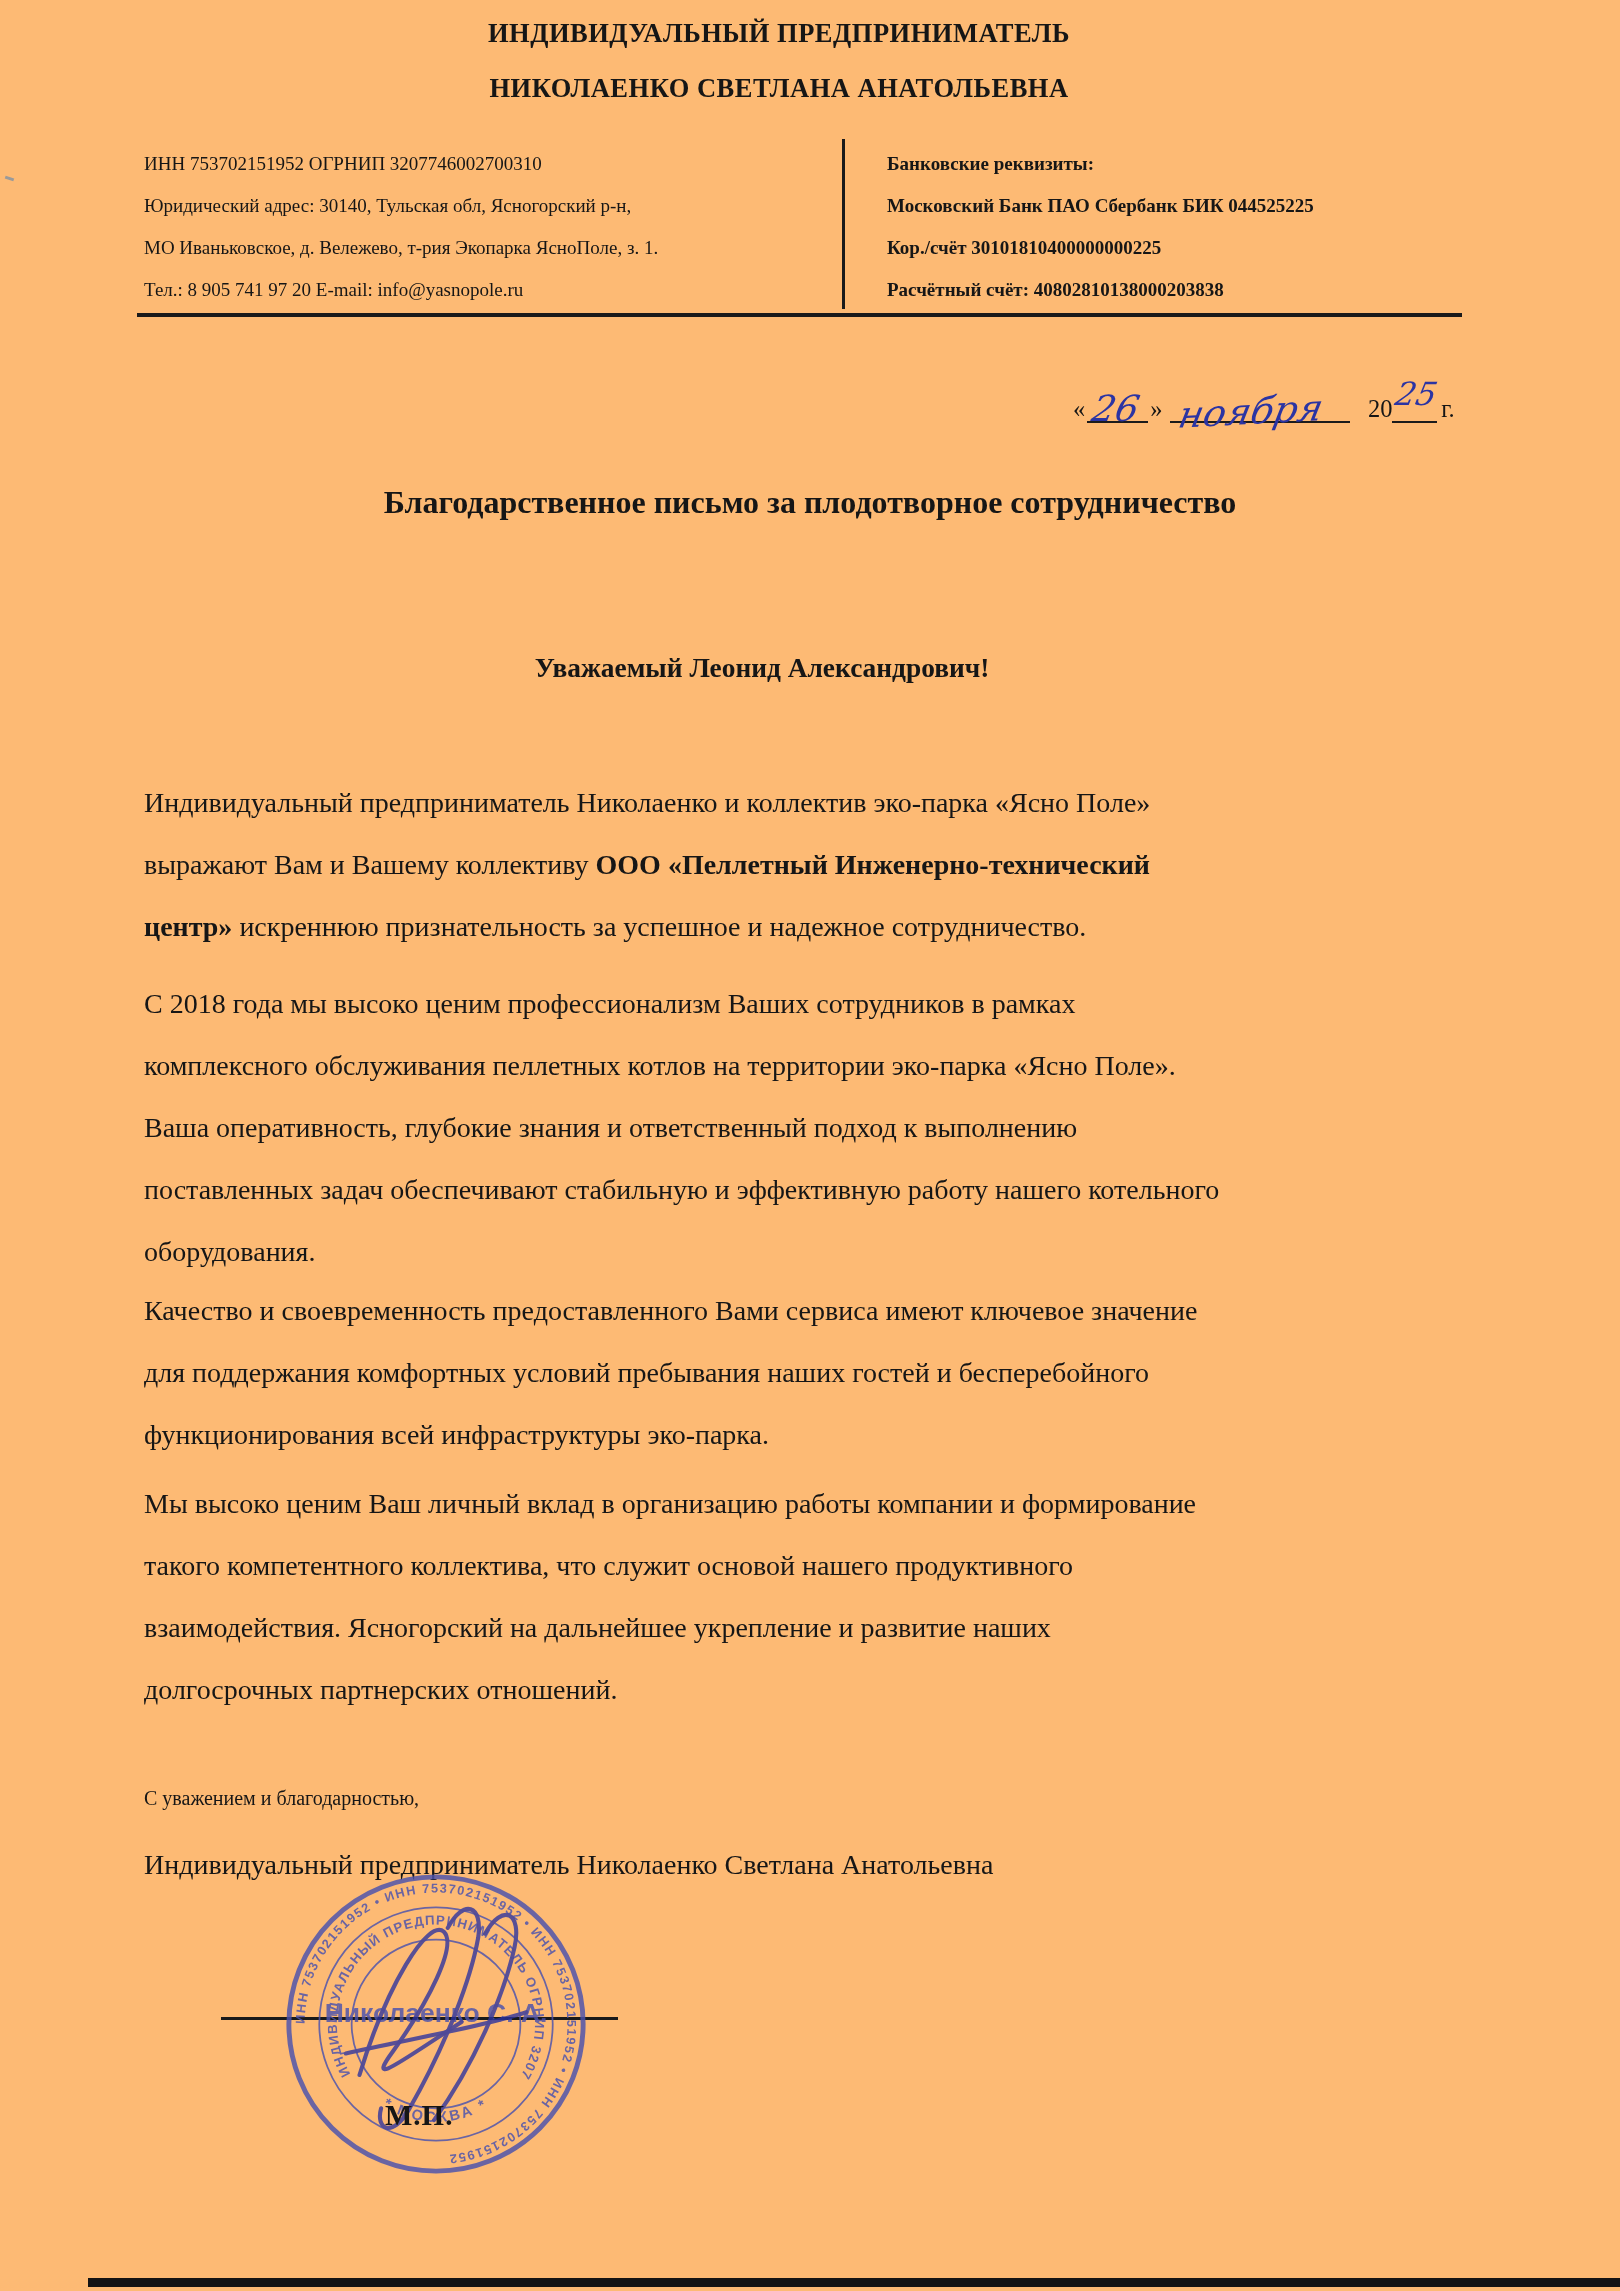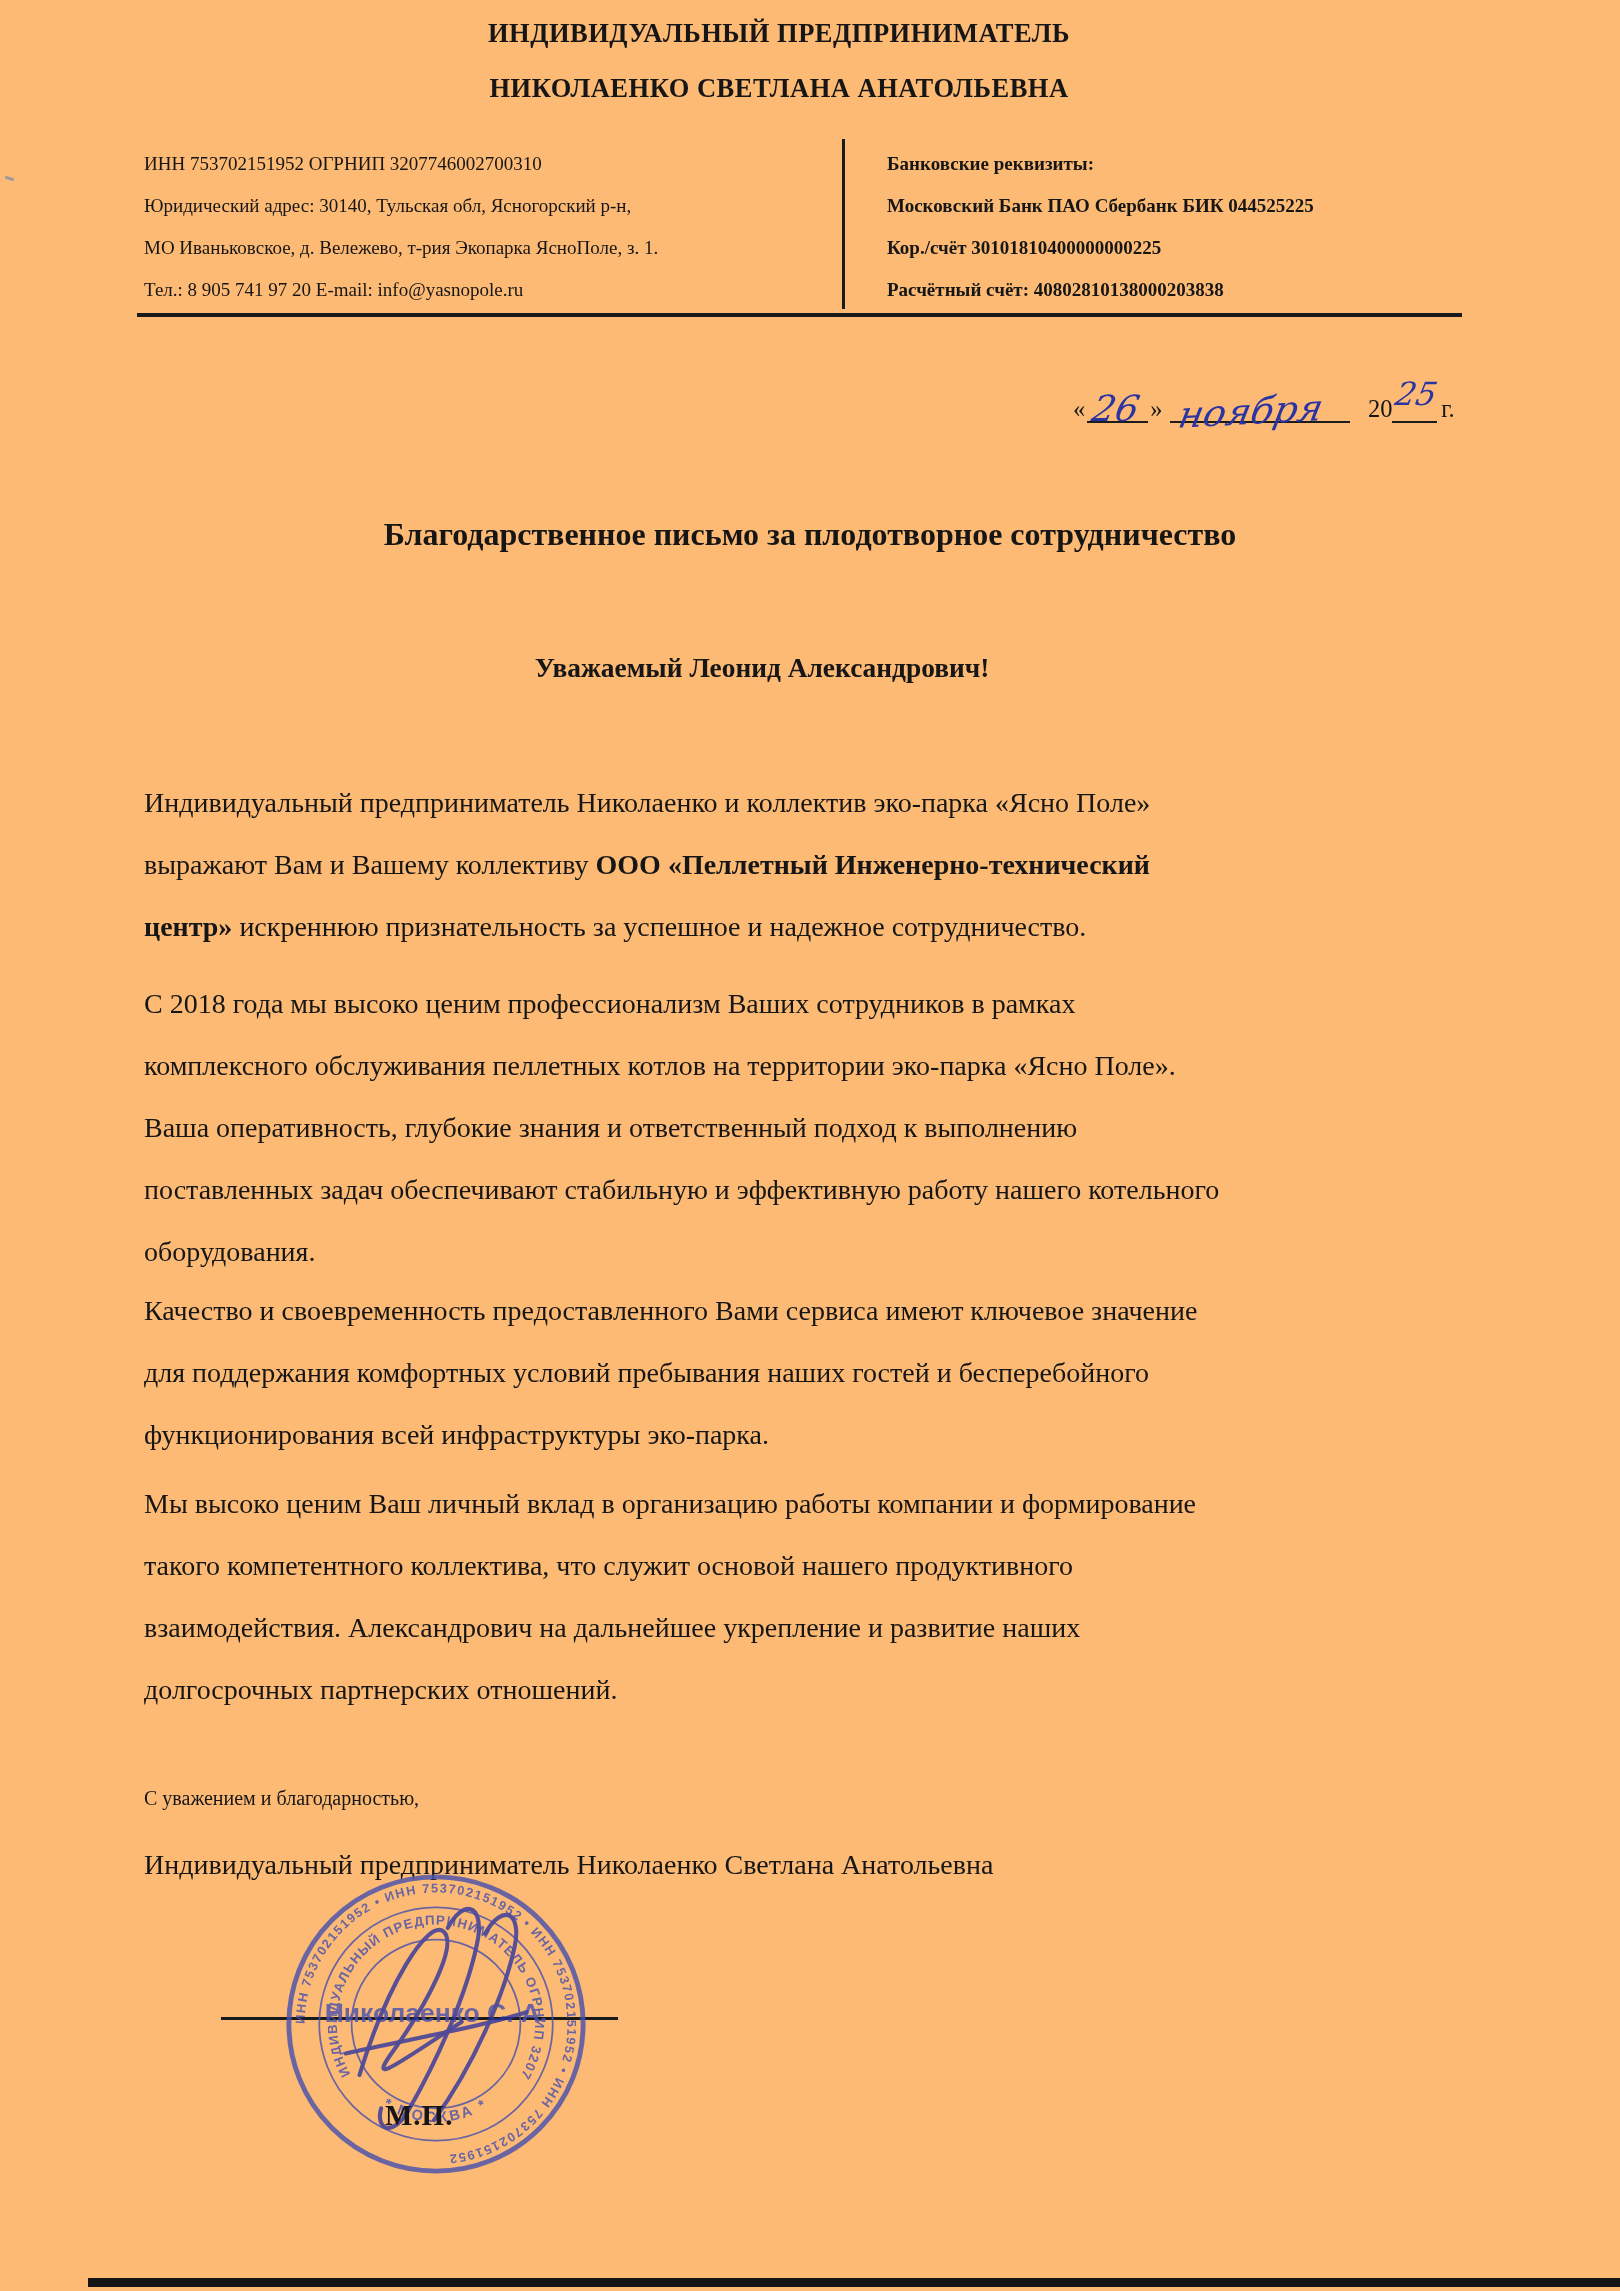--- a/index.html
+++ b/index.html
@@ -24,21 +24,21 @@
   .slot.day   { width:61px;  margin:0 2px; }
   .slot.month { width:180px; margin:0 3.9px 0 7.8px; }
   .slot.year  { width:45px;  margin:0 3.9px 0 0; }
   .hand { position:absolute; color:#2b34a3; font-style:italic;
           font-family:"DejaVu Serif",serif; transform:skewX(-12deg); }
   .hday   { font-size:36px; left:5.9px;  bottom:-7.8px; }
   .hmonth { font-size:37px; left:9.8px; bottom:-11.8px; transform:skewX(-14deg) rotate(-3deg); }
   .hyear  { font-size:32px; left:3.9px;  bottom:7.8px; }
   .yr { margin-left:13.7px; }
   
-  .title { position:absolute; top:516px; left:0; width:1620px; text-align:center;
+  .title { position:absolute; top:484px; left:0; width:1620px; text-align:center;
            font-size:32px; font-weight:bold; }
   .salut { position:absolute; top:653px; left:0; width:1524px; text-align:center;
            font-size:27.4px; font-weight:bold; }
   .para  { position:absolute; left:144px; width:1362px; font-size:28px; }
   .p1 { top:772px; }  .p2 { top:973px; }  .p3 { top:1280px; }  .p4 { top:1473px; }
   .ln { height:62px; line-height:62px; white-space:nowrap; }
   .b  { font-weight:bold; }
   .closing1 { position:absolute; left:144px; top:1787px; font-size:20px;text-align:right; }
   .closing2 { position:absolute; left:144px; top:1849px; font-size:28px; }
   
@@ -105,21 +105,21 @@
 
   <div class="para p3">
     <div class="ln">Качество и своевременность предоставленного Вами сервиса имеют ключевое значение</div>
     <div class="ln">для поддержания комфортных условий пребывания наших гостей и бесперебойного</div>
     <div class="ln">функционирования всей инфраструктуры эко-парка.</div>
   </div>
 
   <div class="para p4">
     <div class="ln">Мы высоко ценим Ваш личный вклад в организацию работы компании и формирование</div>
     <div class="ln">такого компетентного коллектива, что служит основой нашего продуктивного</div>
-    <div class="ln">взаимодействия. Александрович на дальнейшее укрепление и развитие наших</div>
+    <div class="ln">взаимодействия. Ясногорский на дальнейшее укрепление и развитие наших</div>
     <div class="ln">долгосрочных партнерских отношений.</div>
   </div>
 
   <div class="closing1">С уважением и благодарностью,</div>
   <div class="closing2">Индивидуальный предприниматель Николаенко Светлана Анатольевна</div>
 
   <div class="sigline"></div>
 
   <svg class="stamp" viewBox="-157 -157 314 314" xmlns="http://www.w3.org/2000/svg">
     <defs>

